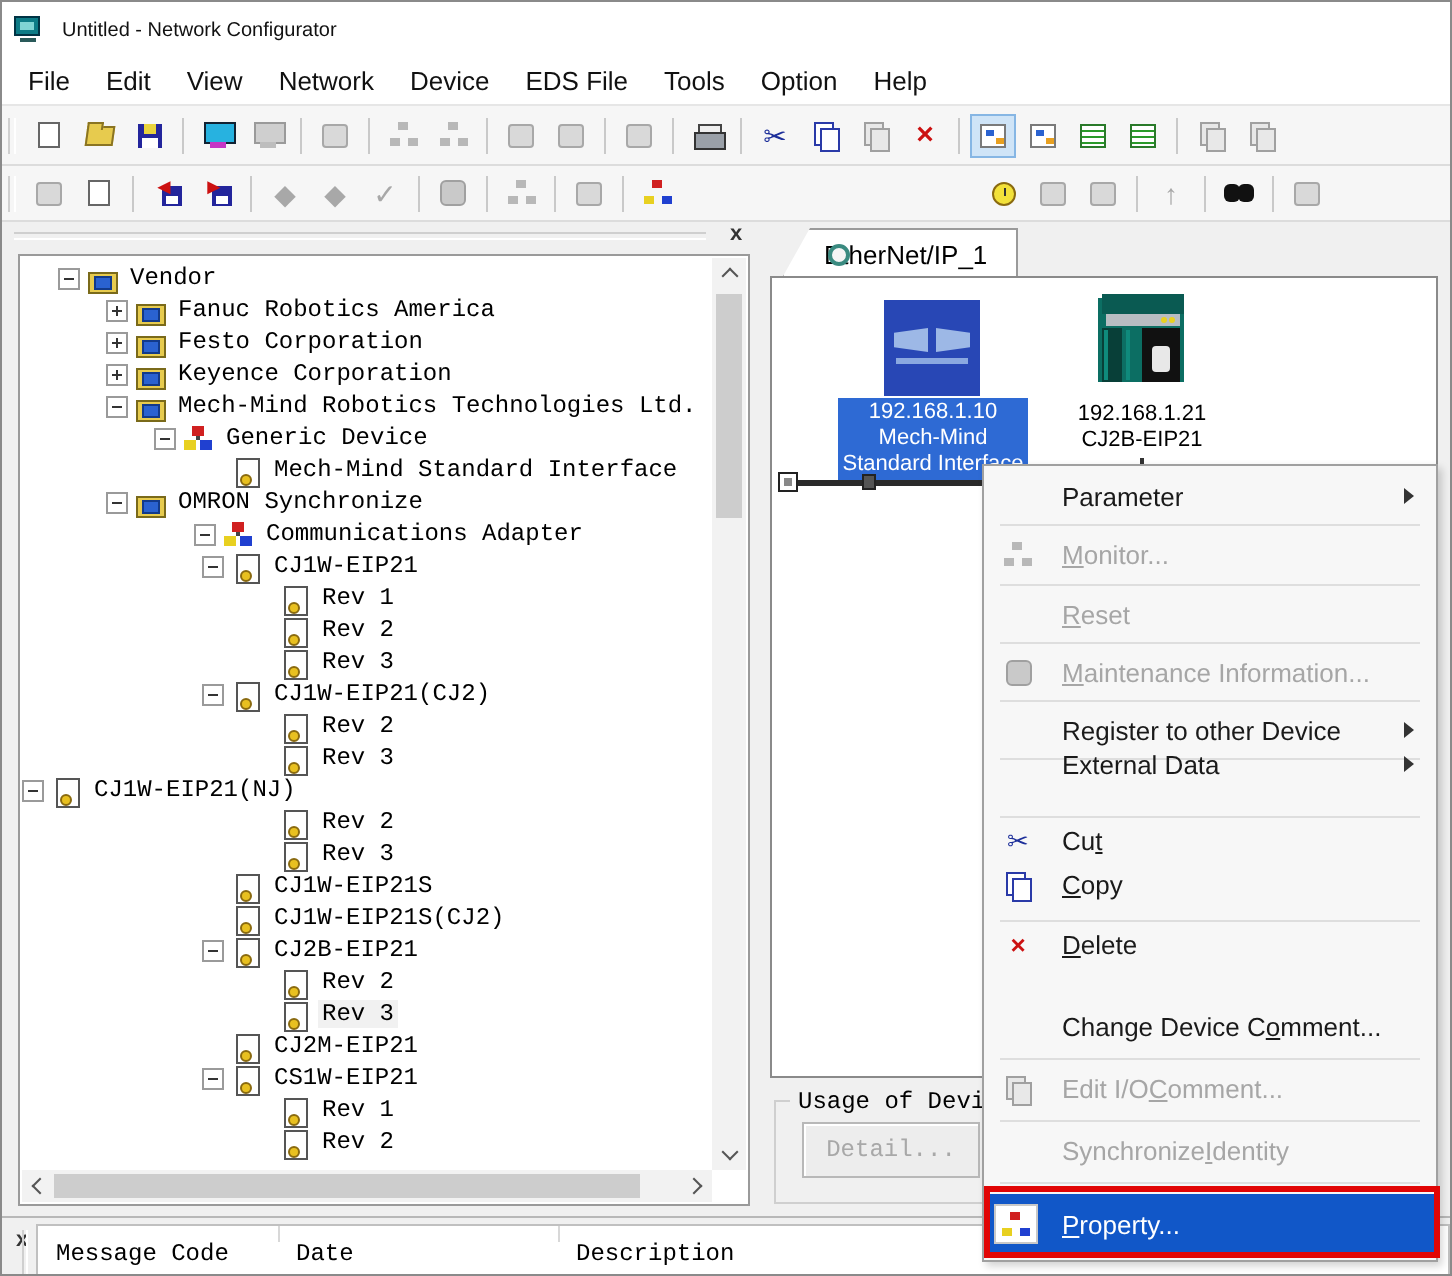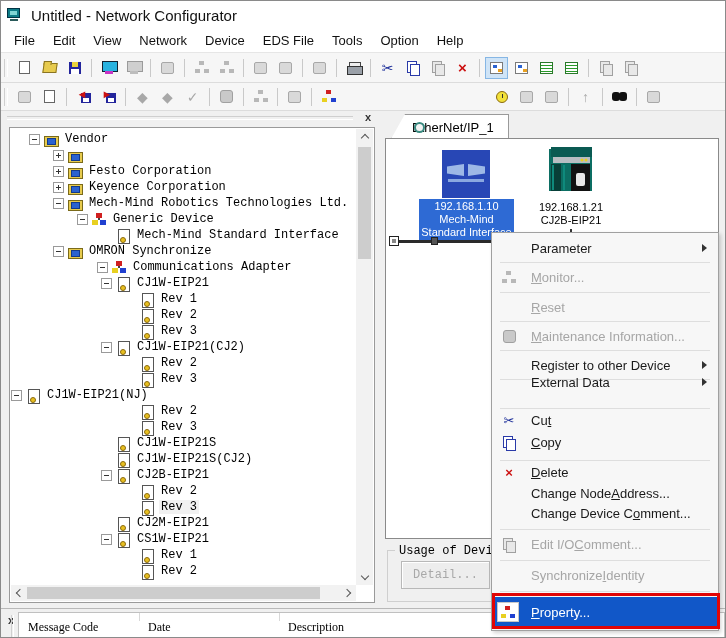--- a/index.html
+++ b/index.html
@@ -6,21 +6,21 @@
   html,body { width:726px; height:638px; }
   body { font-family:"Liberation Sans", sans-serif; background:#fff; }
   #app { position:relative; width:726px; height:638px; background:#f0f0f0; border:1px solid #8a8a8a; overflow:hidden; }
 
   
   #titlebar { position:absolute; left:0; top:0; width:726px; height:28px; background:#ffffff; display:flex; align-items:center; }
   .app-icon { width:16px; height:14px; margin:0 8px 0 6px; position:relative; }
   .app-icon .scr { position:absolute; left:0; top:0; width:13px; height:10px; background:#0d7b86; border:1px solid #034; }
   .app-icon .scr::after { content:""; position:absolute; left:2px; top:2px; width:7px; height:4px; background:#7fd4d4; }
   .app-icon .base { position:absolute; left:3px; top:11px; width:8px; height:2px; background:#2a5a5a; }
-  #title-text { font-size:15px; color:#111; }
+  #title-text { font-size:10px; color:#111; }
 
   
   #menubar { position:absolute; left:0; top:28px; width:726px; height:24px; background:#ffffff; display:flex; align-items:center; padding-left:4px; border-bottom:1px solid #e6e6e6; }
   .menu-item { font-size:13px; color:#111; padding:3px 9px; }
 
   
   .toolbar { position:absolute; left:0; width:726px; background:#f6f6f6; display:flex; align-items:center; border-bottom:1px solid #dcdcdc; }
   #toolbar1 { top:52px; height:30px; }
   #toolbar2 { top:82px; height:28px; }
   .grip { width:4px; height:18px; border-left:1px solid #cfcfcf; border-right:1px solid #ffffff; margin:0 4px 0 3px; }
@@ -130,21 +130,21 @@
   
   #usage-label { position:absolute; left:14px; top:431px; font-family:"Liberation Mono", monospace; font-size:12px; color:#000; background:#f0f0f0; padding:0 4px; }
   #usage-box { position:absolute; left:6px; top:437px; width:116px; height:52px; border:1px solid #cfcfcf; }
   #detail-btn { position:absolute; left:20px; top:448px; width:89px; height:28px; background:#ededed; border:1px solid #b8b8b8; box-shadow:inset 1px 1px 0 #fff; font-family:"Liberation Mono", monospace; font-size:12px; color:#a8a8a8; display:flex; align-items:center; justify-content:center; }
 
   
   #bottom-dock { position:absolute; left:0; top:607px; width:726px; height:31px; background:#f0f0f0; border-top:1px solid #b8b8b8; }
   #bottom-close { left:3px; top:4px; position:absolute; width:14px; height:14px; font-size:11px; font-weight:bold; color:#333; text-align:center; line-height:14px; }
   #bottom-grab { position:absolute; left:10px; top:6px; width:3px; height:22px; border-left:1px solid #cfcfcf; border-right:1px solid #fff; }
   #msg-list { position:absolute; left:17px; top:3px; width:707px; height:28px; background:#fff; border:1px solid #c0c0c0; }
-  #msg-list .hdr { position:absolute; top:7px; font-family:Liberation Serif, serif; font-size:12px; color:#000; }
+  #msg-list .hdr { position:absolute; top:7px; font-family:Liberation Mono, monospace; font-size:12px; color:#000; }
   #h-code { left:9px; } #h-date { left:129px; } #h-desc { left:269px; }
   .hdr-sep { position:absolute; top:0; width:1px; height:8px; background:#d8d8d8; }
 
   
   #ctx-menu { position:absolute; left:490px; top:231px; width:228px; height:399px; background:#f7f7f7; border:1px solid #a0a0a0; box-shadow:2px 2px 4px rgba(0,0,0,.18); z-index:50; }
   .mi { position:absolute; left:1px; right:1px; display:flex; align-items:center; padding-left:38px; font-size:13px; color:#1a1a1a; }
   .mi.disabled { color:#a6a6a6; }
   .msep { position:absolute; left:8px; right:8px; height:1px; background:#dedede; }
   .mi .u { text-decoration:underline; }
   .sub-arrow { position:absolute; right:10px; top:50%; margin-top:-4px; width:0; height:0; border-left:5px solid #333; border-top:4px solid transparent; border-bottom:4px solid transparent; }
@@ -357,20 +357,21 @@
     <div id="tree-box">
       <div id="tree-rows">
         <div class="trow" style="padding-left:18px">
             <span class="tex minus"></span>
             <span class="tico folder"></span>
             <span class="tlabel">Vendor</span>
           </div>
         <div class="trow" style="padding-left:42px">
             <span class="tex plus"></span>
             <span class="tico folder"></span>
+            <span class="tlabel">Fanuc Robotics America</span>
           </div>
         <div class="trow" style="padding-left:42px">
             <span class="tex plus"></span>
             <span class="tico folder"></span>
             <span class="tlabel">Festo Corporation</span>
           </div>
         <div class="trow" style="padding-left:42px">
             <span class="tex plus"></span>
             <span class="tico folder"></span>
             <span class="tlabel">Keyence Corporation</span>
@@ -638,25 +639,20 @@
         <span>opy</span>
       </div>
     <div class="msep" style="top:227px"></div>
     <div class="mi" style="top:229px; height:21px">
         <span class="mico">
           <span class="m-char c-del">×</span>
         </span>
         <span class="u">D</span>
         <span>elete</span>
       </div>
-    <div class="mi" style="top:250px; height:20px">
-        <span>Change Node </span>
-        <span class="u">A</span>
-        <span>ddress...</span>
-      </div>
     <div class="mi" style="top:270px; height:21px">
         <span>Change Device C</span>
         <span class="u">o</span>
         <span>mment...</span>
       </div>
     <div class="msep" style="top:296px"></div>
     <div class="mi disabled" style="top:298px; height:26px">
         <span class="mico">
           <span class="g-copy gray"></span>
         </span>

